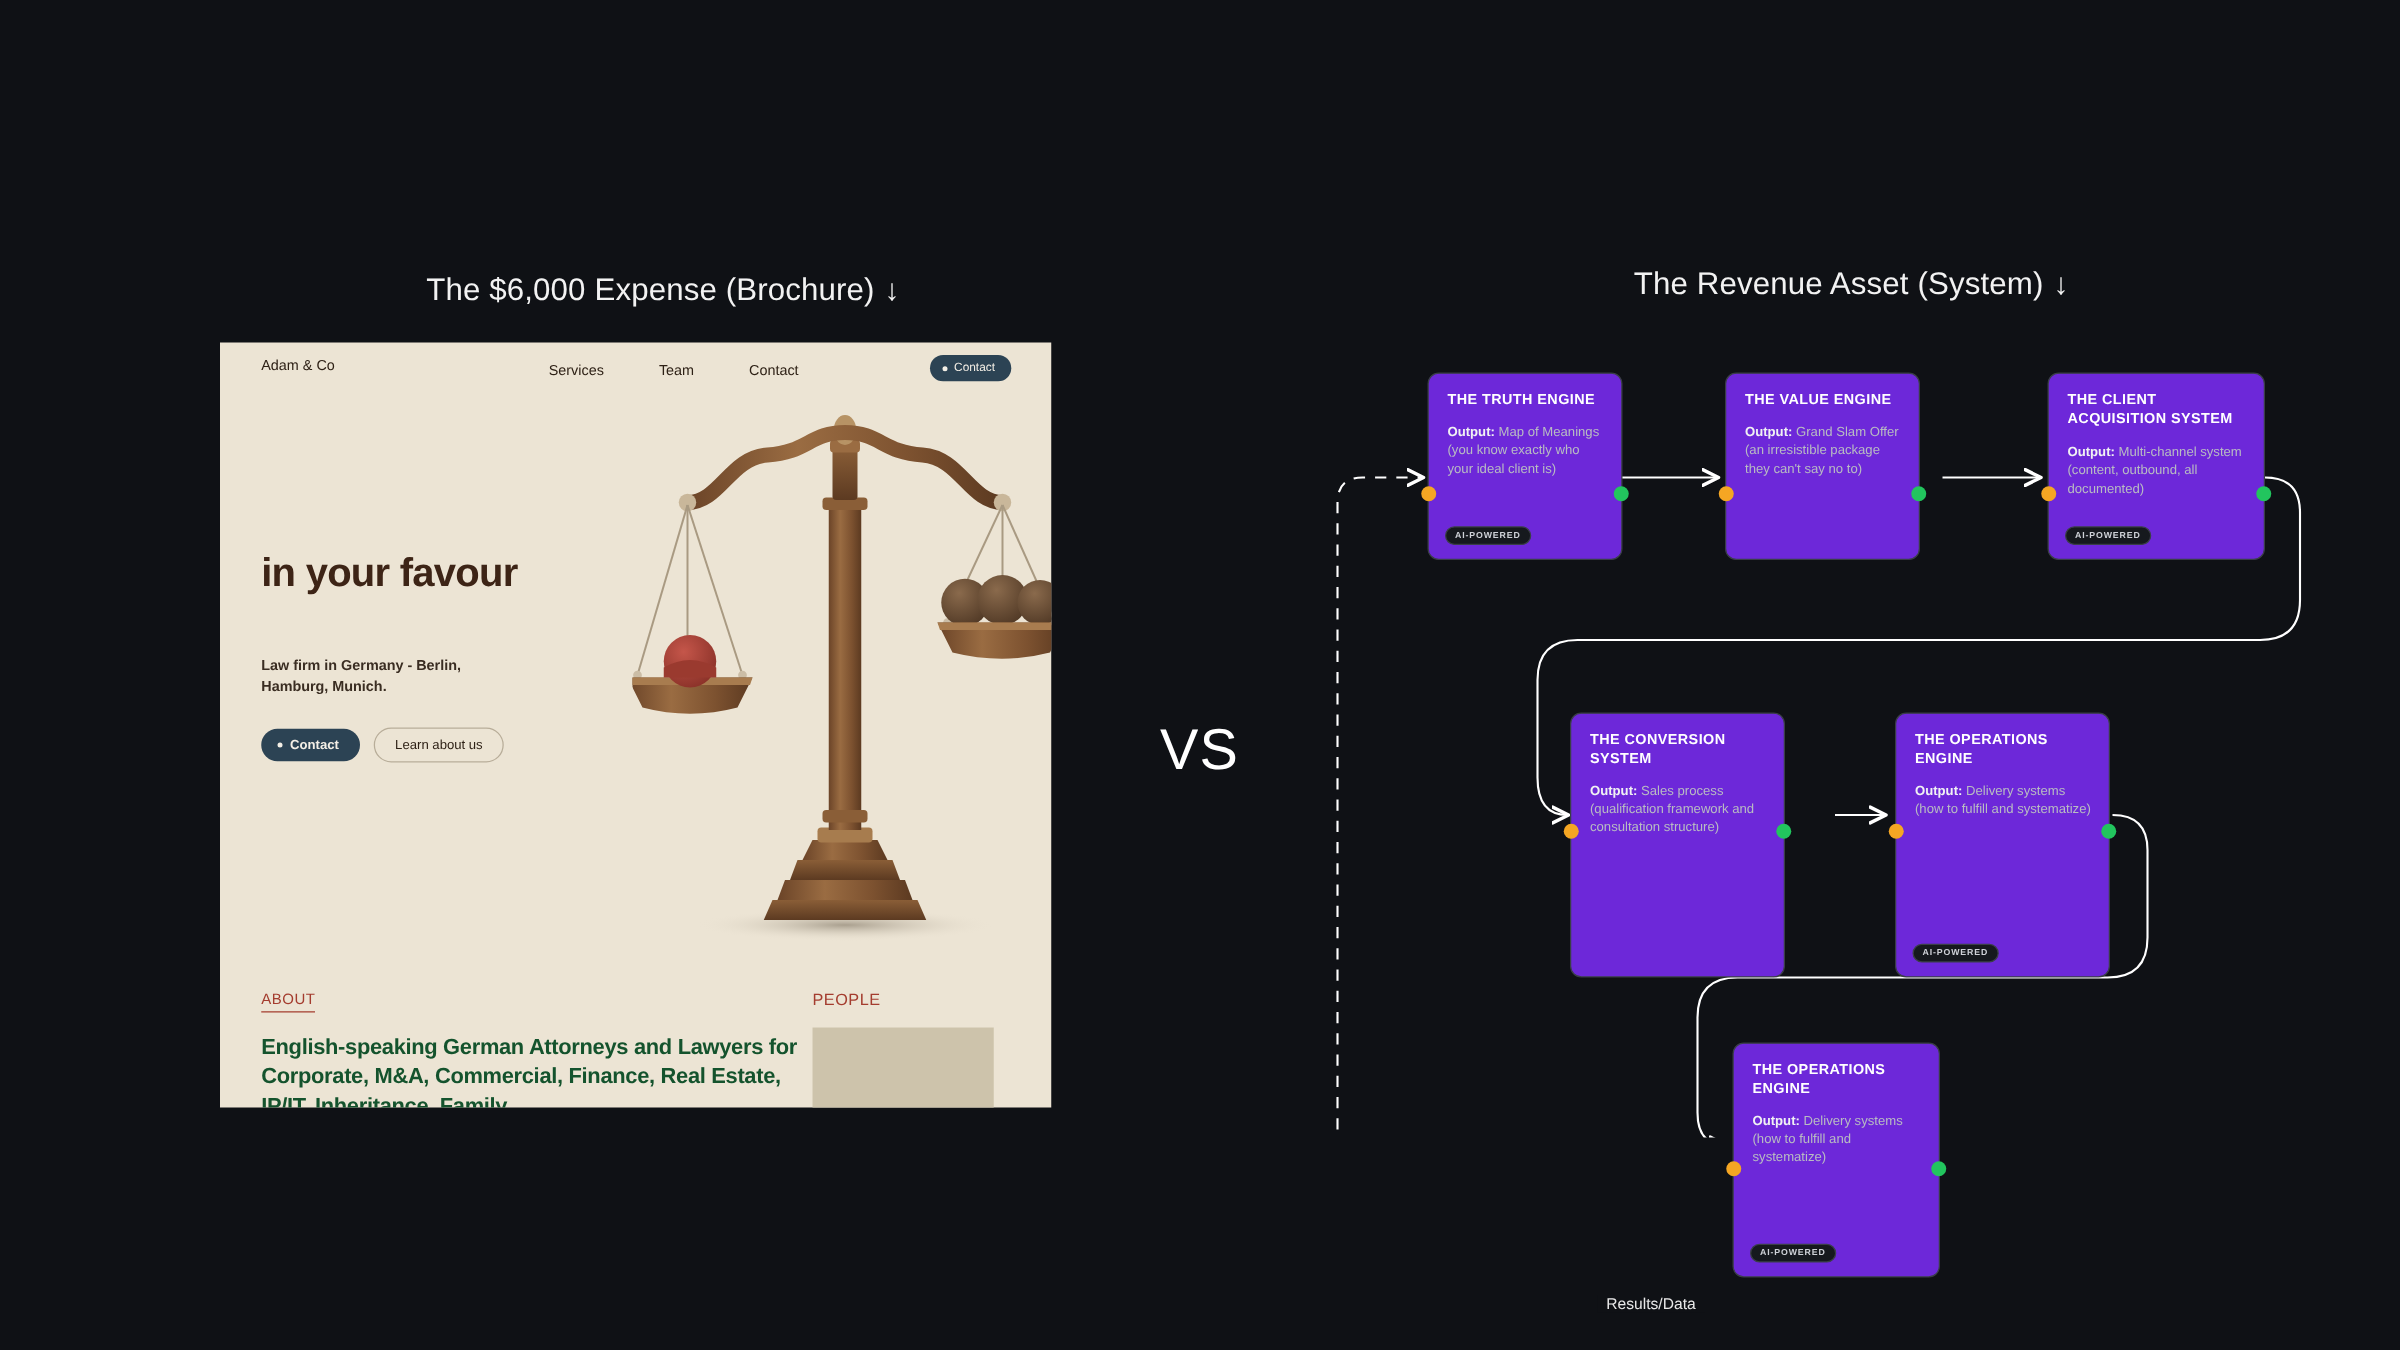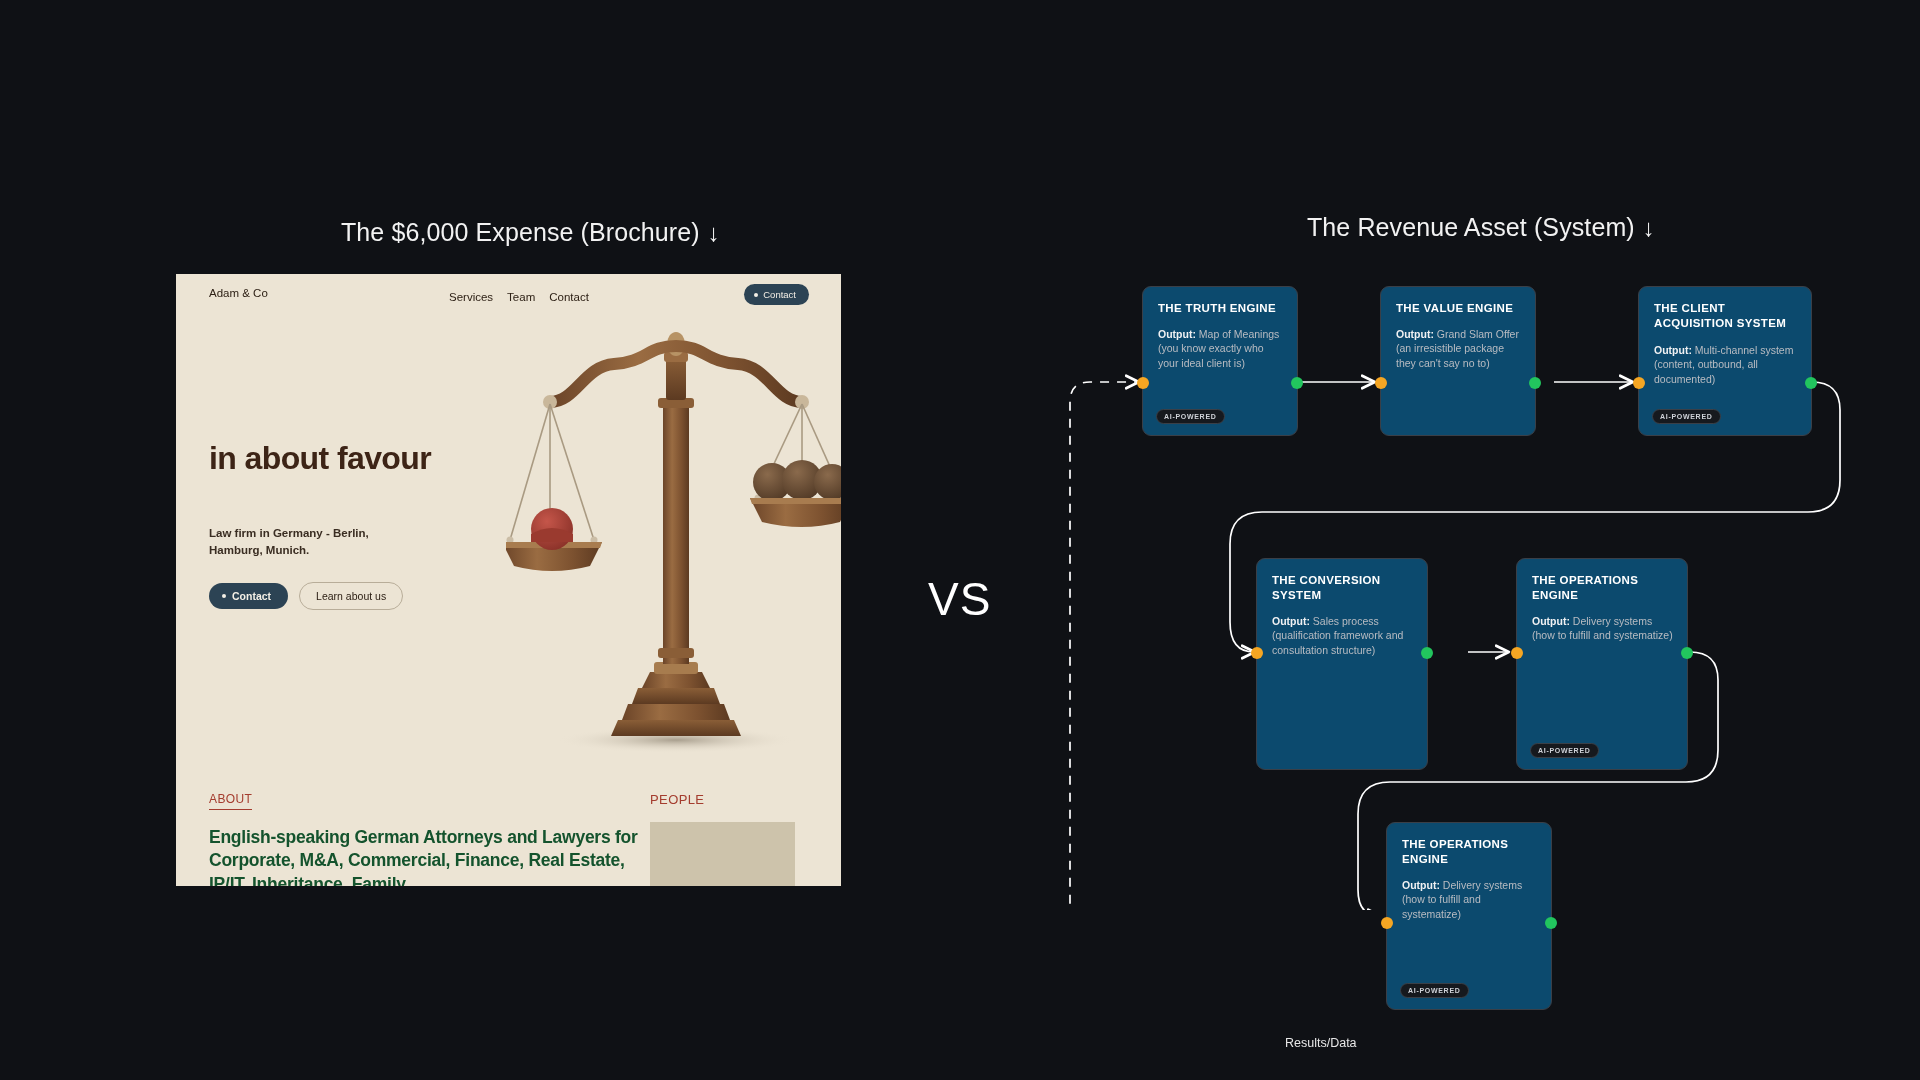--- a/index.html
+++ b/index.html
@@ -43,21 +43,21 @@
   }
   #site-nav{
     position:absolute; left:0; top:0; width:100%; height:48px;
   }
   #site-logo{
     position:absolute; left:33px; top:13px;
     font-size:11.5px; color:#2e2116; font-weight:400;
   }
   #site-links{
     position:absolute; left:263px; top:17px;
-    display:flex; gap:14px;margin-left:10px;
+    display:flex; gap:44px;
   }
   #site-links span{ font-size:11.5px; color:#2e2116; }
   #nav-contact-btn{
     position:absolute; right:32px; top:10px;
     background:#2c4354; color:#f4efe6;
     border-radius:12px;
     padding:5px 13px 5px 10px;
     font-size:9.5px;
     display:flex; align-items:center; gap:5px;
   }
@@ -119,23 +119,24 @@
 
   
   #flow{
     position:absolute; left:1050px; top:250px;
     width:840px; height:660px;
   }
   #flow-svg{ position:absolute; left:0; top:0; width:840px; height:660px; }
 
   .node{
     position:absolute;
-    background:#0c4a6e;
+    background:#6d28d9;
     border:1px solid #3a3f47;
     border-radius:9px;
+    margin-top:12px;
   }
   .node-title{
     position:absolute; left:15px; top:14px; right:12px;
     color:#ffffff; font-size:11.5px; font-weight:700;
     letter-spacing:.35px; line-height:1.28;
   }
   .node-body{
     position:absolute; left:15px; right:12px;
     color:#b9bcc2; font-size:10.5px; line-height:1.38;
   }
@@ -247,21 +248,21 @@
     <circle cx="252" cy="176" r="3.5" fill="#cbbda6"></circle>
     <circle cx="338" cy="176" r="3.5" fill="#cbbda6"></circle>
     <circle cx="266" cy="160" r="19" fill="url(#nut)"></circle>
     <circle cx="296" cy="158" r="20" fill="url(#nut)"></circle>
     <circle cx="326" cy="160" r="18" fill="url(#nut)"></circle>
     <path d="M244 176 L346 176 L334 200 Q296 210 256 200 Z" fill="url(#wood)"></path>
     <path d="M244 176 L346 176 L344 182 L246 182 Z" fill="#a87c4f"></path>
   </svg>
 
   <div id="hero-title">
-    <div>in about favour</div>
+    <div>in your favour</div>
   </div>
 
   <div id="hero-sub">Law firm in Germany - Berlin, Hamburg, Munich.</div>
 
   <div id="hero-buttons">
     <div id="hero-contact-btn">
       <span class="dot"></span>
       <span>Contact</span>
     </div>
     <div id="hero-learn-btn">Learn about us</div>

